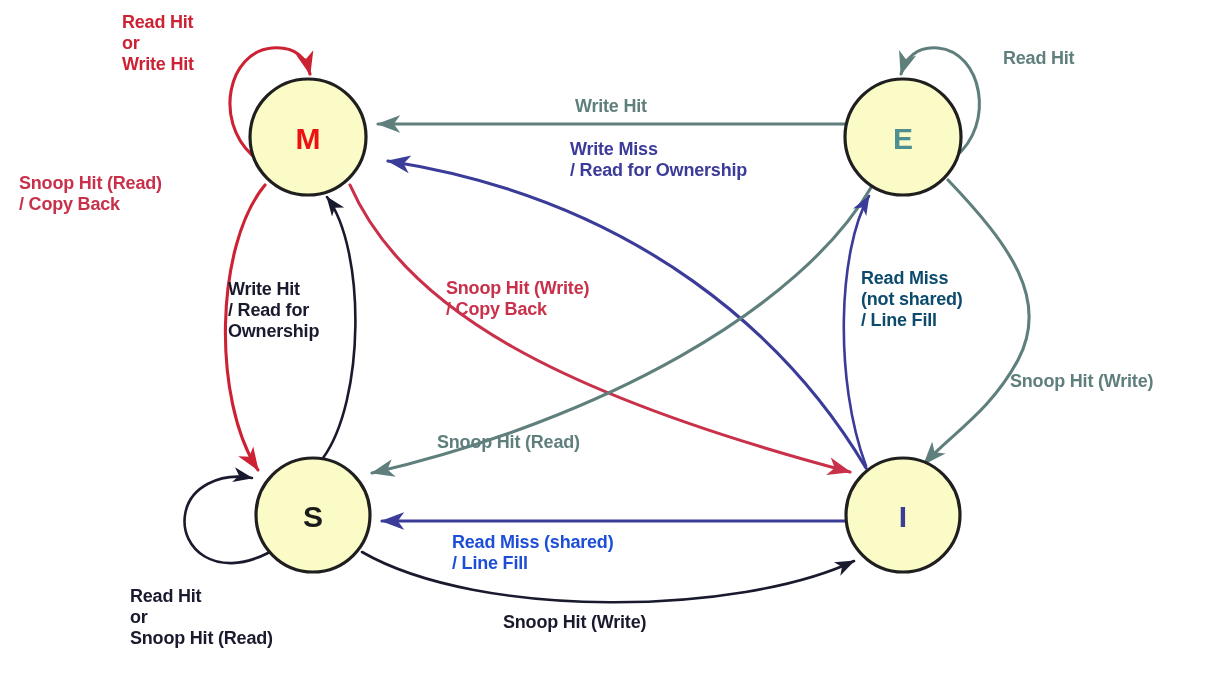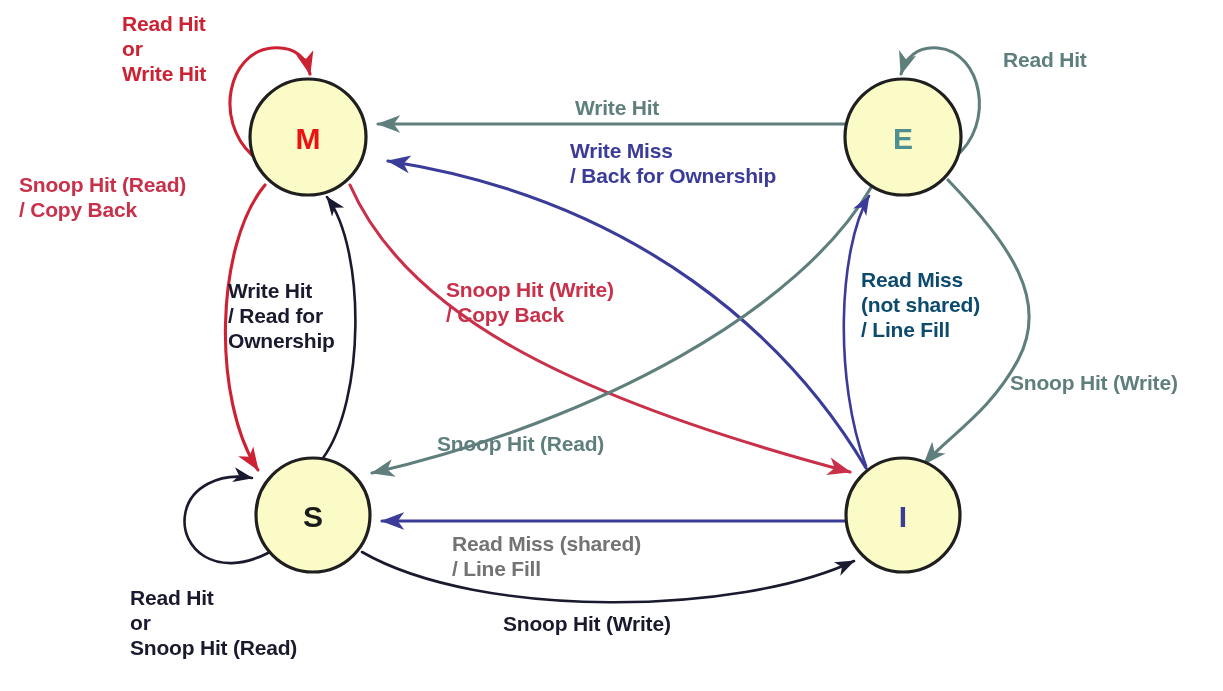--- a/index.html
+++ b/index.html
@@ -40,21 +40,21 @@
     fill: none;
     stroke-width: 3.1;
     stroke-linecap: round;
   }
   .edge-thin {
     stroke-width: 2.6;
   }
   .lbl {
     position: absolute;
     font-family: "Liberation Sans", sans-serif;
-    font-size: 21px;
+    font-size: 18px;
     font-weight: bold;
     line-height: 1.18;
     white-space: pre;
     letter-spacing: -0.2px;
   }
 </style>
 </head>
 <body>
 
 <div id="canvas">
@@ -132,36 +132,36 @@
   <div class="lbl" style="left:19px; top:173px; color:#c9304a;">Snoop Hit (Read)
 / Copy Back</div>
 
   <div class="lbl" style="left:228px; top:279px; color:#1a1a2e;">Write Hit
 / Read for
 Ownership</div>
 
   <div class="lbl" style="left:575px; top:96px; color:#5f7f7d;">Write Hit</div>
 
   <div class="lbl" style="left:570px; top:139px; color:#3b3b99;">Write Miss
-/ Back for Ownership</div>
+/ Read for Ownership</div>
 
   <div class="lbl" style="left:1003px; top:48px; color:#5f7f7d;">Read Hit</div>
 
   <div class="lbl" style="left:446px; top:278px; color:#c9304a;">Snoop Hit (Write)
 / Copy Back</div>
 
   <div class="lbl" style="left:861px; top:268px; color:#0c4a6e;">Read Miss
 (not shared)
 / Line Fill</div>
 
   <div class="lbl" style="left:1010px; top:371px; color:#5f7f7d;">Snoop Hit (Write)</div>
 
   <div class="lbl" style="left:437px; top:432px; color:#5f7f7d;">Snoop Hit (Read)</div>
 
-  <div class="lbl" style="left:452px; top:532px; color:#737373;">Read Miss (shared)
+  <div class="lbl" style="left:452px; top:532px; color:#1d4ed8;">Read Miss (shared)
 / Line Fill</div>
 
   <div class="lbl" style="left:503px; top:612px; color:#1a1a2e;">Snoop Hit (Write)</div>
 
   <div class="lbl" style="left:130px; top:586px; color:#1a1a2e;">Read Hit
 or
 Snoop Hit (Read)</div>
 
 </div>
 

